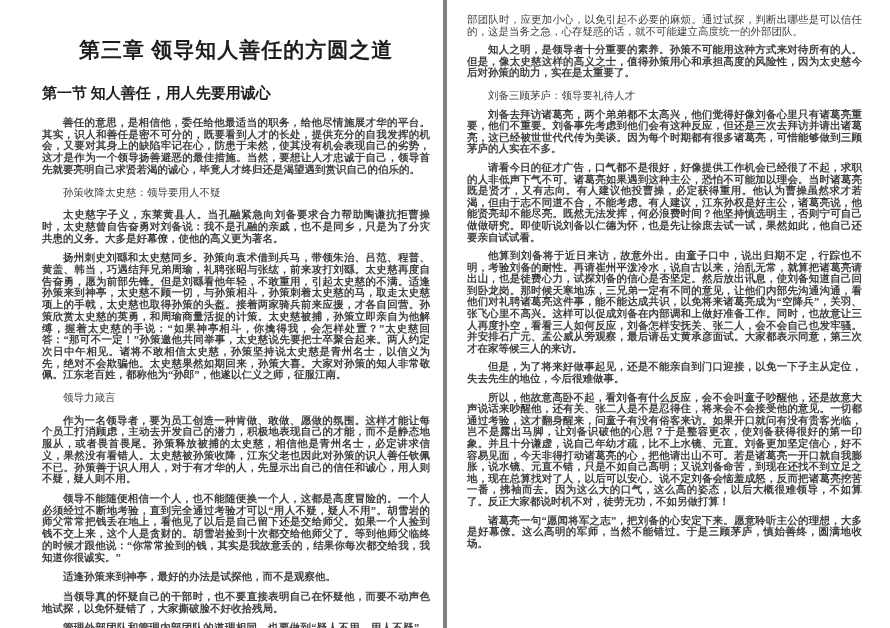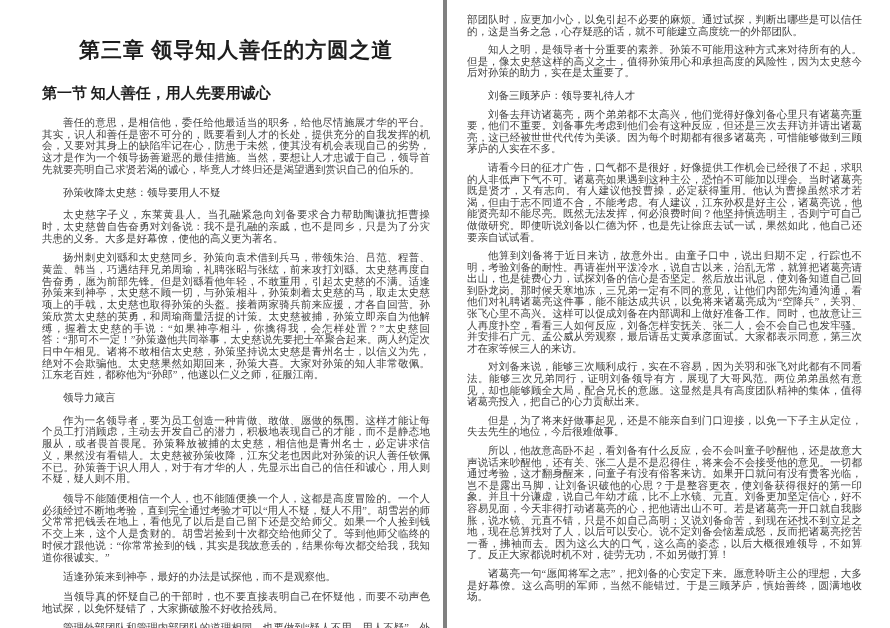--- a/index.html
+++ b/index.html
@@ -51,21 +51,21 @@
     margin: 0 0 14px 0;
   }
   .para-flow p {
     font-size: 10.5px;
     line-height: 11.7px;
     margin: 0 0 8px 0;
     text-align: justify;
     text-justify: inter-ideograph;
     word-break: break-all;
   }
-  .para-flow p.body { text-indent: 2em; }
+  .para-flow p.body { text-indent: 2em; font-weight: bold; }
   .para-flow p.body-continued { text-indent: 0; }
   .para-flow p.subhead {
     text-indent: 2em;
     margin: 11px 0 11px 0;
     color: #3a3a3a;
   }
   .page-right .para-flow p { margin-bottom: 7px; line-height: 11.6px; }
 </style>
 </head>
 <body>
@@ -92,20 +92,19 @@
   <div class="gutter"></div>
 
   <div class="page page-right">
     <div class="para-flow">
         <p class="body-continued">部团队时，应更加小心，以免引起不必要的麻烦。通过试探，判断出哪些是可以信任的，这是当务之急，心存疑惑的话，就不可能建立高度统一的外部团队。</p>
         <p class="body">知人之明，是领导者十分重要的素养。孙策不可能用这种方式来对待所有的人。但是，像太史慈这样的高义之士，值得孙策用心和承担高度的风险性，因为太史慈今后对孙策的助力，实在是太重要了。</p>
         <p class="subhead">刘备三顾茅庐：领导要礼待人才</p>
         <p class="body">刘备去拜访诸葛亮，两个弟弟都不太高兴，他们觉得好像刘备心里只有诸葛亮重要，他们不重要。刘备事先考虑到他们会有这种反应，但还是三次去拜访并请出诸葛亮，这已经被世世代代传为美谈。因为每个时期都有很多诸葛亮，可惜能够做到三顾茅庐的人实在不多。</p>
         <p class="body">请看今日的征才广告，口气都不是很好，好像提供工作机会已经很了不起，求职的人非低声下气不可。诸葛亮如果遇到这种主公，恐怕不可能加以理会。当时诸葛亮既是贤才，又有志向。有人建议他投曹操，必定获得重用。他认为曹操虽然求才若渴，但由于志不同道不合，不能考虑。有人建议，江东孙权是好主公，诸葛亮说，他能贤亮却不能尽亮。既然无法发挥，何必浪费时间？他坚持慎选明主，否则宁可自己做做研究。即使听说刘备以仁德为怀，也是先让徐庶去试一试，果然如此，他自己还要亲自试试看。</p>
         <p class="body">他算到刘备将于近日来访，故意外出。由童子口中，说出归期不定，行踪也不明，考验刘备的耐性。再请崔州平泼冷水，说自古以来，治乱无常，就算把诸葛亮请出山，也是徒费心力，试探刘备的信心是否坚定。然后放出讯息，使刘备知道自己回到卧龙岗。那时候天寒地冻，三兄弟一定有不同的意见，让他们内部先沟通沟通，看他们对礼聘诸葛亮这件事，能不能达成共识，以免将来诸葛亮成为“空降兵”，关羽、张飞心里不高兴。这样可以促成刘备在内部调和上做好准备工作。同时，也故意让三人再度扑空，看看三人如何反应，刘备怎样安抚关、张二人，会不会自己也发牢骚。并安排石广元、孟公威从旁观察，最后请岳丈黄承彦面试。大家都表示同意，第三次才在家等候三人的来访。</p>
-        <p class="body">对刘备来说，能够三次顺利成行，实在不容易，因为关羽和张飞对此都有不同看法。能够三次兄弟同行，证明刘备领导有方，展现了大哥风范。两位弟弟虽然有意见，却也能够顾全大局，配合兄长的意愿。这显然是具有高度团队精神的集体，值得诸葛亮投入，把自己的心力贡献出来。</p>
         <p class="body">但是，为了将来好做事起见，还是不能亲自到门口迎接，以免一下子主从定位，失去先生的地位，今后很难做事。</p>
         <p class="body">所以，他故意高卧不起，看刘备有什么反应，会不会叫童子吵醒他，还是故意大声说话来吵醒他，还有关、张二人是不是忍得住，将来会不会接受他的意见。一切都通过考验，这才翻身醒来，问童子有没有俗客来访。如果开口就问有没有贵客光临，岂不是露出马脚，让刘备识破他的心思？于是整容更衣，使刘备获得很好的第一印象。并且十分谦虚，说自己年幼才疏，比不上水镜、元直。刘备更加坚定信心，好不容易见面，今天非得打动诸葛亮的心，把他请出山不可。若是诸葛亮一开口就自我膨胀，说水镜、元直不错，只是不如自己高明；又说刘备命苦，到现在还找不到立足之地，现在总算找对了人，以后可以安心。说不定刘备会恼羞成怒，反而把诸葛亮挖苦一番，拂袖而去。因为这么大的口气，这么高的姿态，以后大概很难领导，不如算了。反正大家都说时机不对，徒劳无功，不如另做打算！</p>
         <p class="body">诸葛亮一句“愿闻将军之志”，把刘备的心安定下来。愿意聆听主公的理想，大多是好幕僚。这么高明的军师，当然不能错过。于是三顾茅庐，慎始善终，圆满地收场。</p>
       </div>
   </div>
 
 </div>
 
 </body></html>

